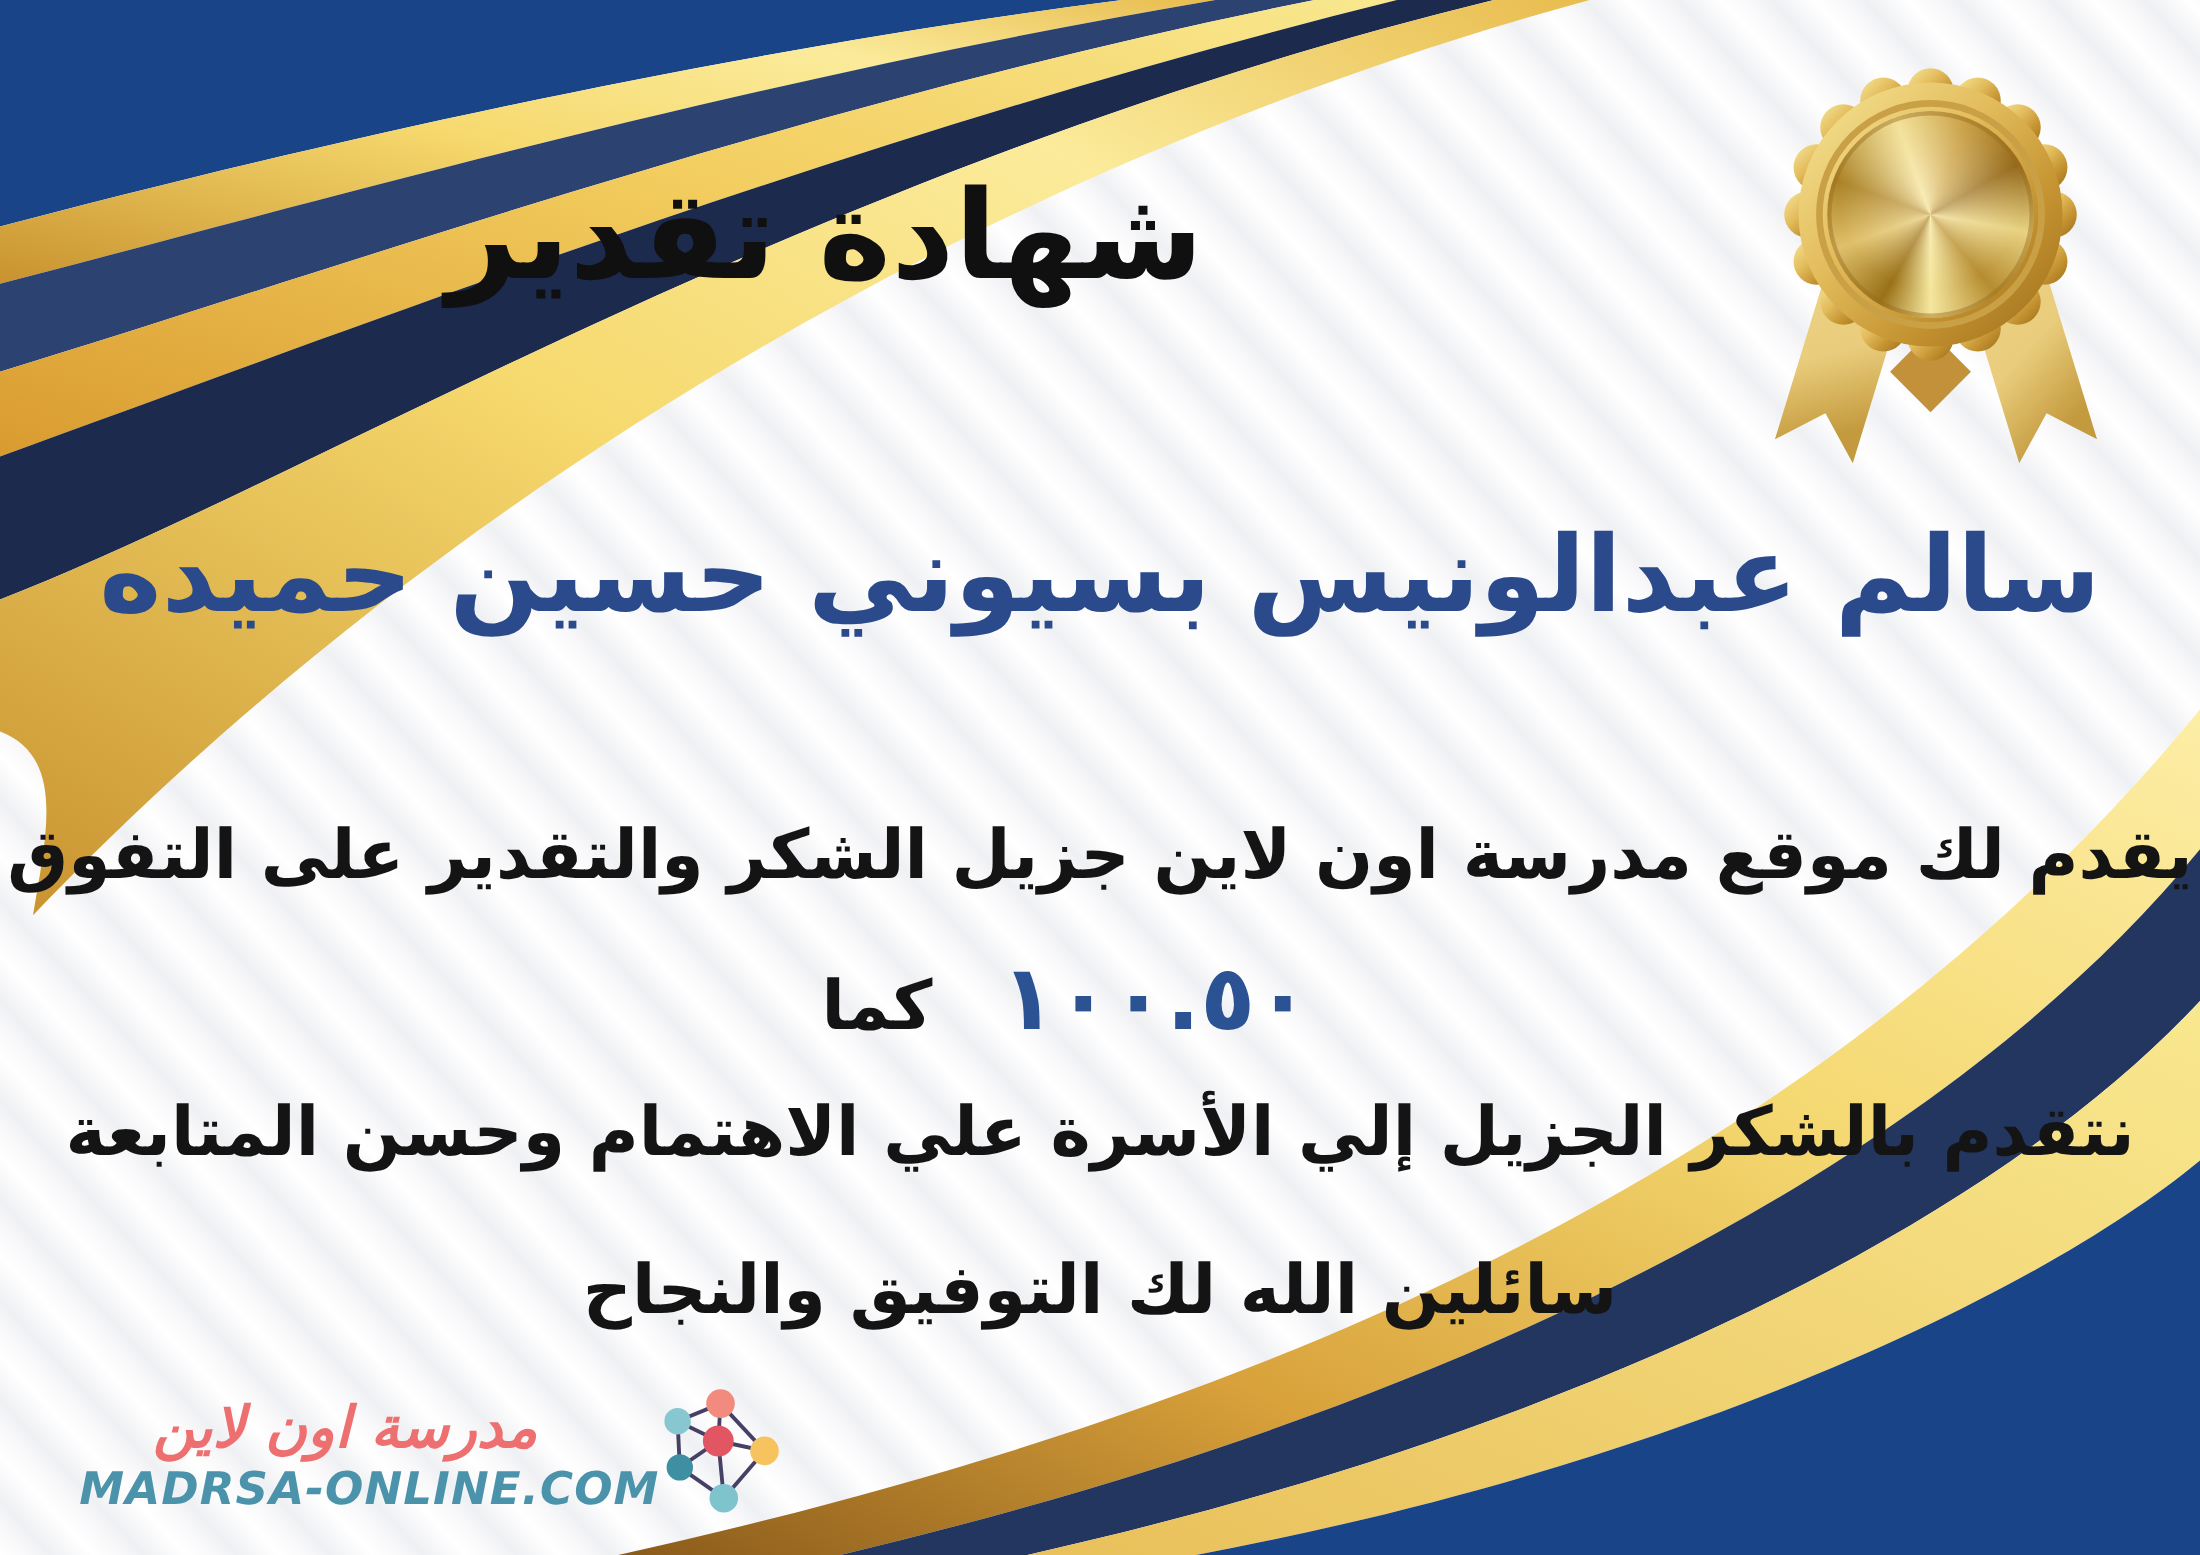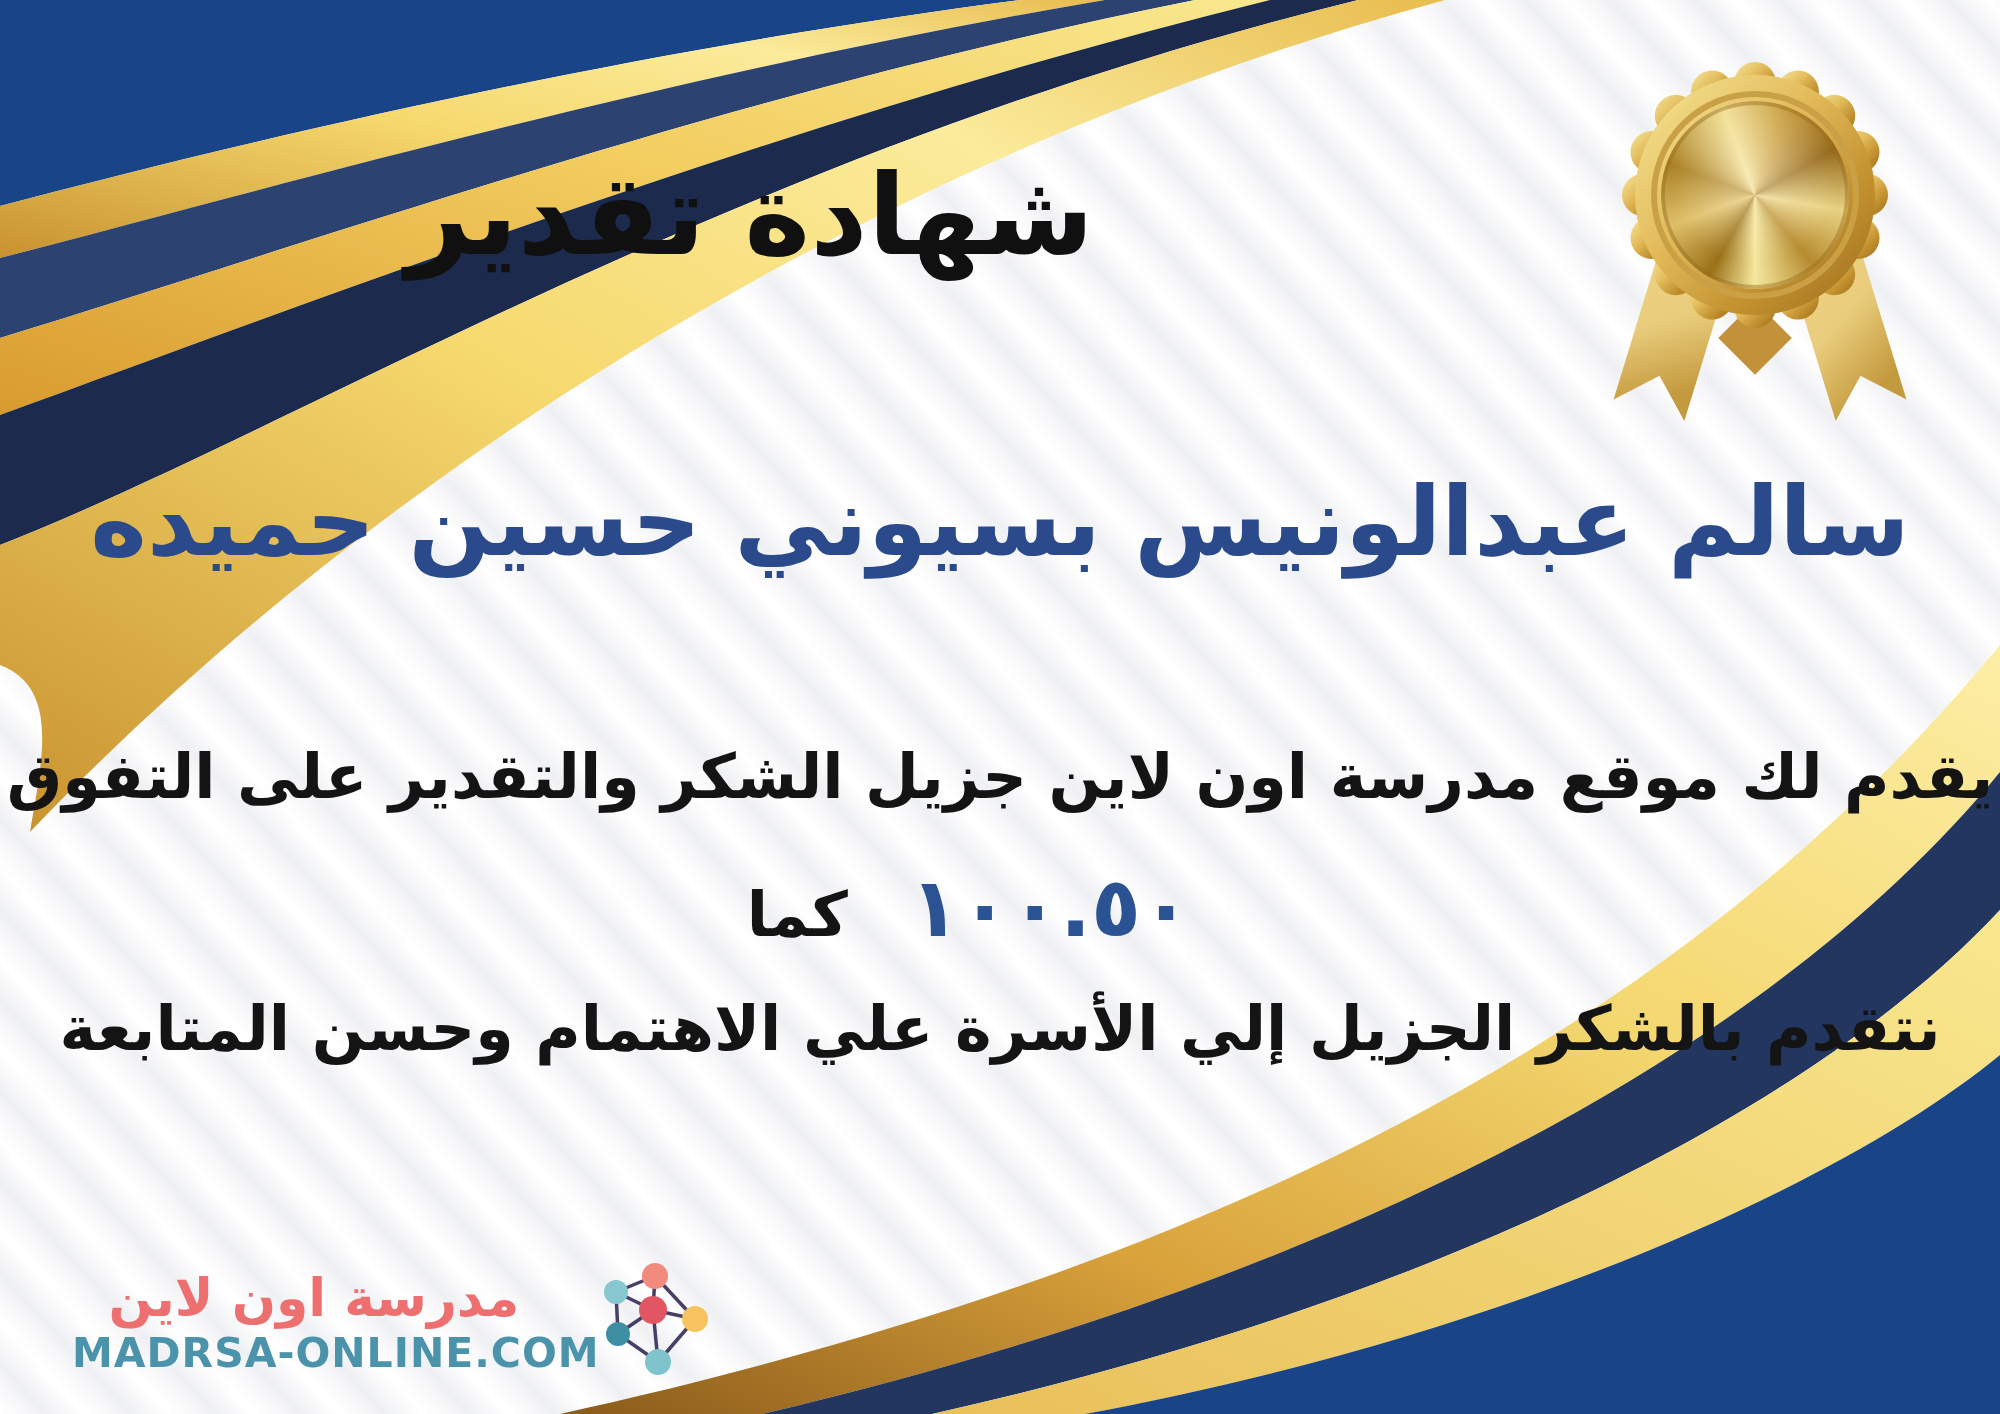--- a/index.html
+++ b/index.html
@@ -30,21 +30,21 @@
   .medal-disc {
     position:absolute; left:1661px; top:101px; width:188px; height:188px; border-radius:50%;
     background-image:
       radial-gradient(circle at 50% 42%, rgba(255,246,214,0.55), rgba(255,255,255,0) 58%),
       conic-gradient(from 210deg, #9a7118, #dfc06a 40deg, #ab8226 80deg, #f2e096 130deg,
                      #c79c3f 170deg, #95691a 210deg, #e8d283 250deg, #b68c2f 290deg,
                      #f5e79e 330deg, #9a7118 360deg);
     box-shadow: inset 0 0 0 4px rgba(154,108,28,0.45);
   }
   .logo {
-    position:absolute; left:28px; top:1262px; display:flex; align-items:center; gap:3px;
+    position:absolute; left:28px; top:1262px; display:flex; align-items:center; gap:3px;font-style:italic;
   }
   .logo-text { display:flex; flex-direction:column; align-items:center; }
   .logo-arabic { font-size:52px; font-weight:700; color:#ee6f6f; direction:rtl; line-height:1.2; }
   .logo-domain { font-size:41px; font-weight:700; color:#4b93aa; letter-spacing:1px; line-height:1.15;margin-left:44px; }
 </style>
 </head>
 <body>
 
 <div class="stage">
 
@@ -136,20 +136,21 @@
 
   <div class="txt body-line b1">يقدم لك موقع مدرسة اون لاين جزيل الشكر والتقدير على التفوق</div>
 
   <div class="txt body-line b2">
     <span class="score">١٠٠.٥٠</span>
     <span>كما</span>
   </div>
 
   <div class="txt body-line b3">نتقدم بالشكر الجزيل إلي الأسرة علي الاهتمام وحسن المتابعة</div>
 
+  <div class="txt body-line closing">سائلين الله لك التوفيق والنجاح</div>
 
   <div class="logo">
     <div class="logo-text">
       <div class="logo-arabic">مدرسة اون لاين</div>
       <div class="logo-domain">MADRSA-ONLINE.COM</div>
     </div>
     <svg width="112" height="120" viewBox="0 0 112 120" xmlns="http://www.w3.org/2000/svg" aria-hidden="true">
       <g stroke="#463f66" stroke-width="3.5">
         <line x1="52" y1="14" x2="13" y2="30"></line>
         <line x1="52" y1="14" x2="50" y2="48"></line>

